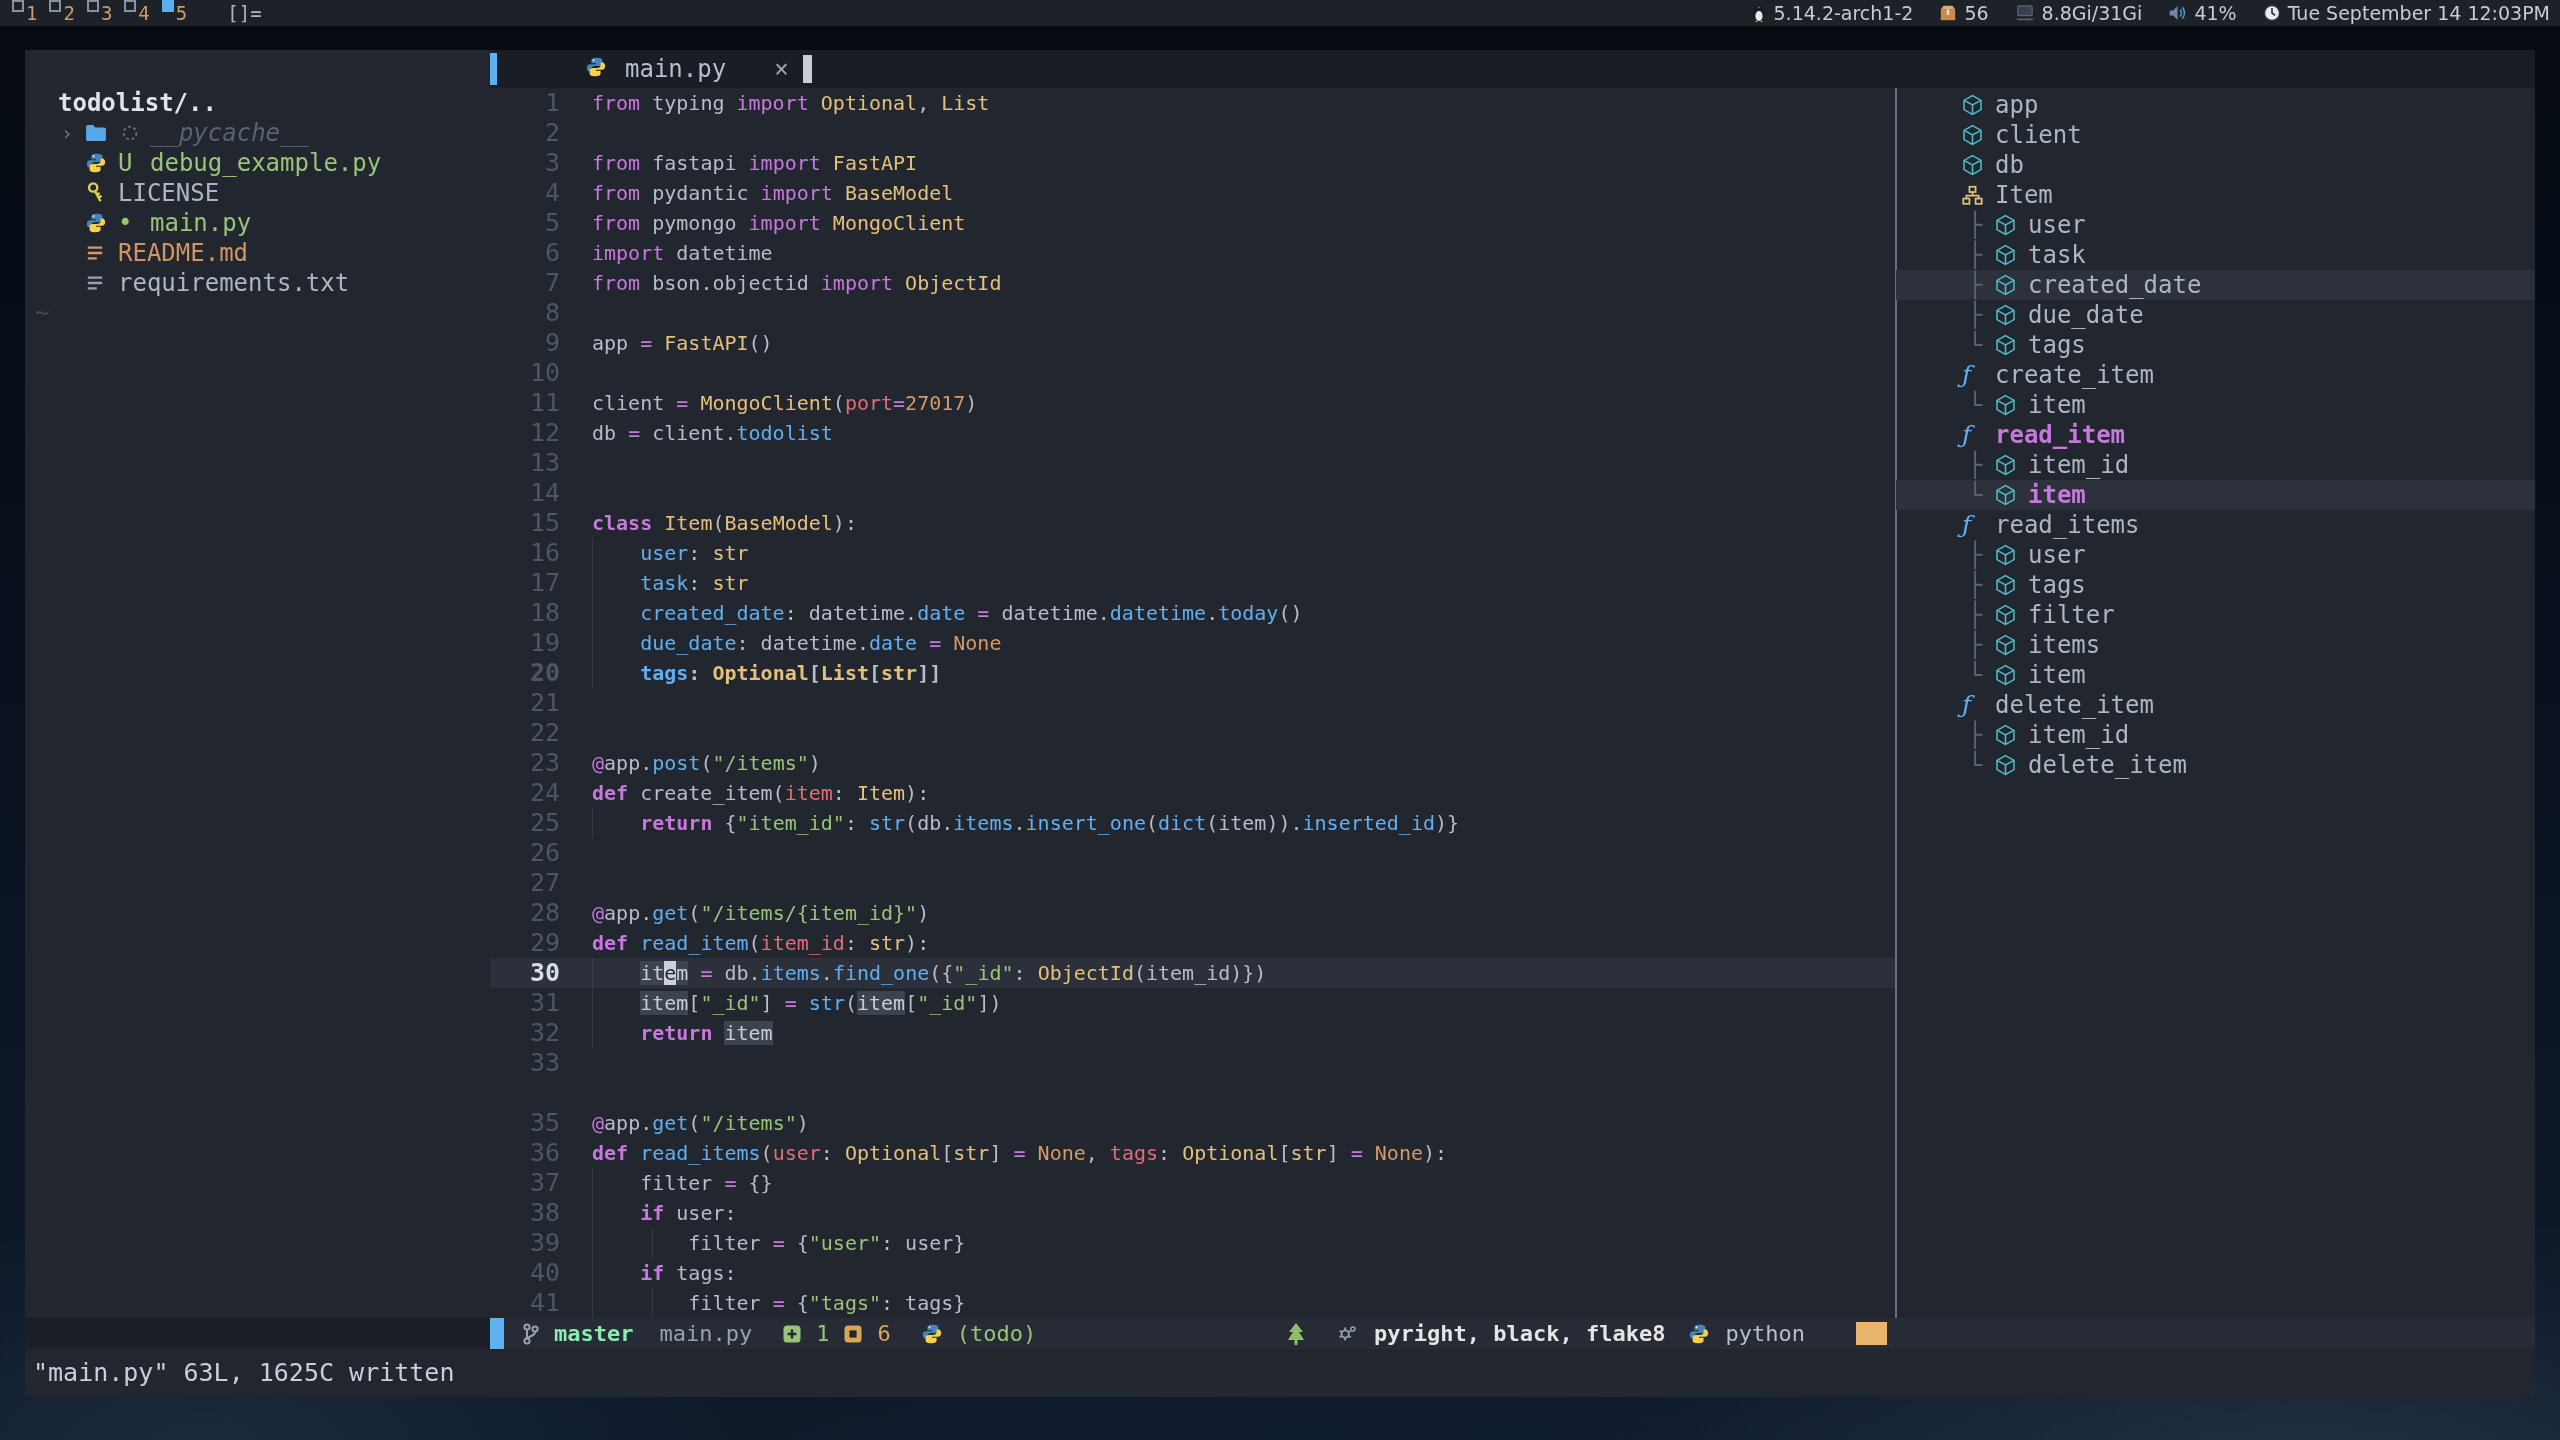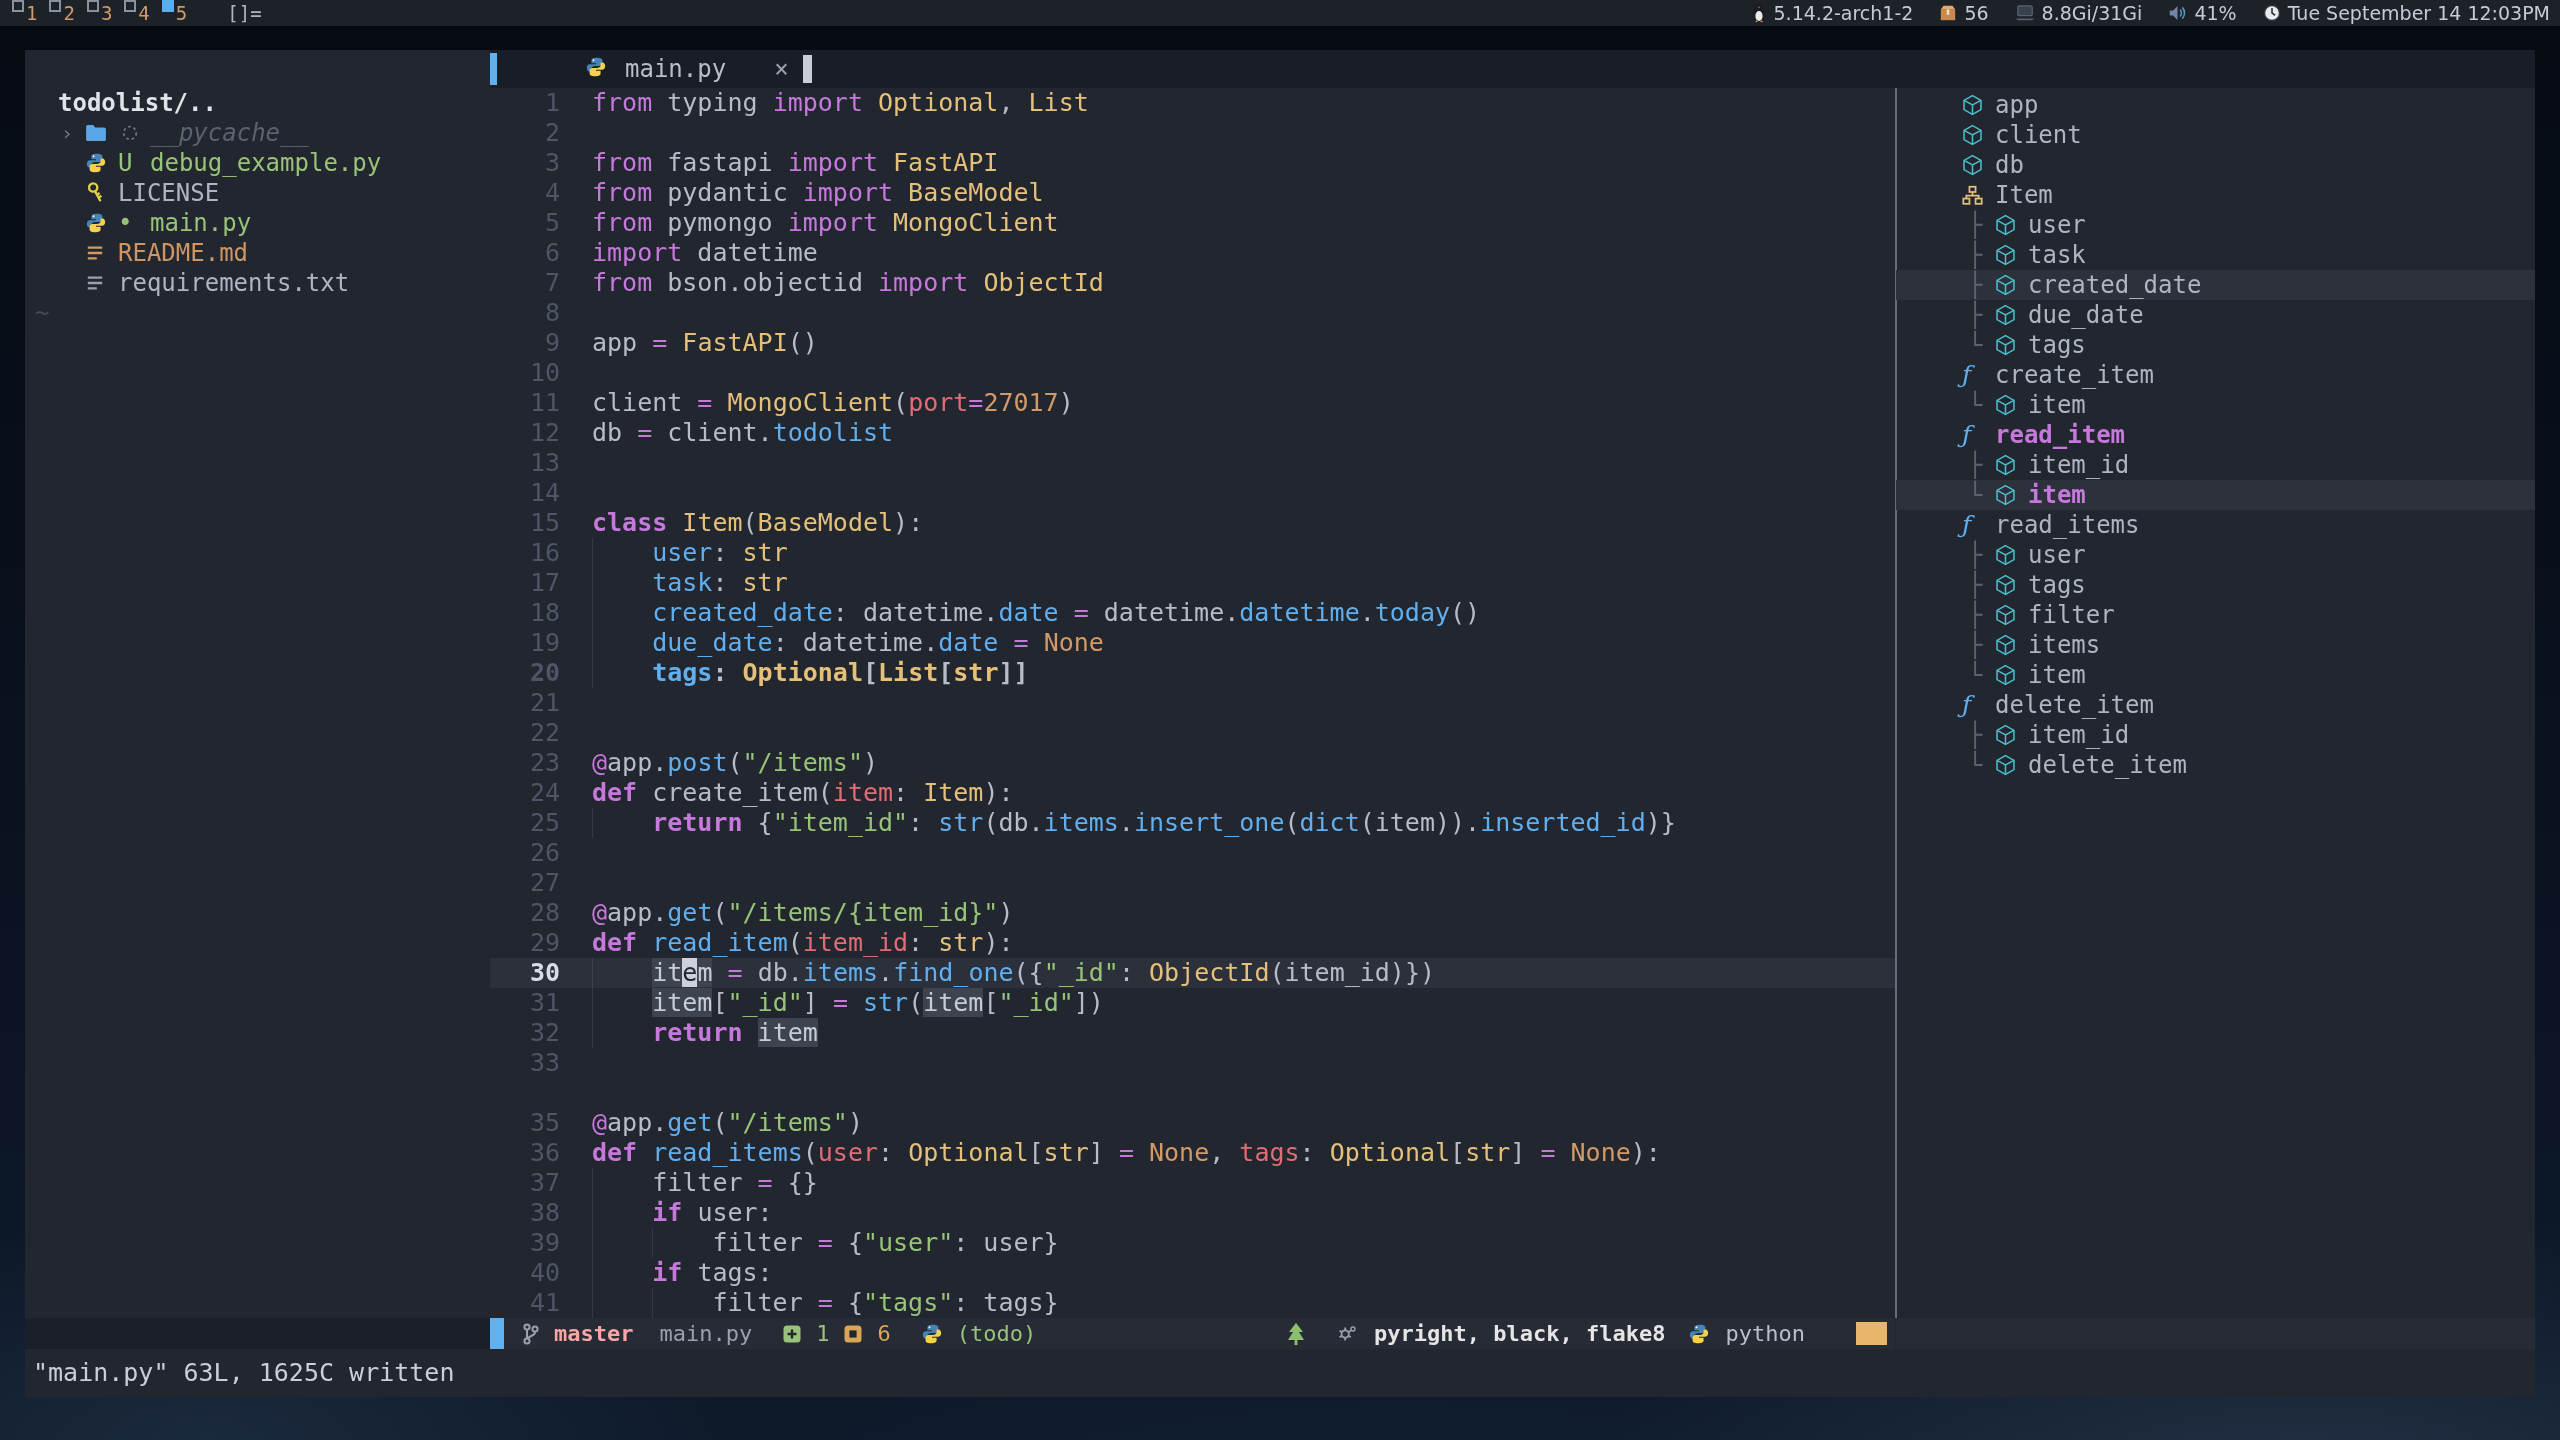--- a/index.html
+++ b/index.html
@@ -43,21 +43,21 @@
   .tab .tlabel{margin-left:18px;color:#b8bfca;font-size:24px;}
   .tab .tclose{margin-left:48px;color:#9aa1ae;font-size:24px;}
   .tab .tcursor{margin-left:14px;width:9px;height:28px;background:#c8cdd6;}
   
   .editor{position:absolute;left:465px;top:38px;width:1405px;height:1230px;background:#22262f;overflow:hidden;}
   .crow{position:absolute;left:0;width:1405px;height:30px;}
   .crow.cursorline{background:#2b303b;}
   .gut{position:absolute;left:0;top:0;width:70px;height:30px;line-height:30px;text-align:right;
     color:#4d5566;font-size:25px;}
   .crow.cursorline .gut{color:#d7dde8;font-weight:bold;}
-  .cc{position:absolute;left:102px;top:0;height:30px;line-height:30px;font-size:25px;white-space:pre;}
+  .cc{position:absolute;left:102px;top:0;height:30px;line-height:30px;font-size:20px;white-space:pre;}
   .g{position:absolute;top:0;width:1px;height:30px;background:rgba(170,180,200,0.13);}
   .kw{color:#c678dd;} .kwb{color:#c678dd;font-weight:bold;} .fg{color:#b6bcc8;}
   .ty{color:#e5c07b;} .num{color:#d19a66;} .par{color:#e06c75;} .str{color:#98c379;}
   .fn{color:#61afef;}
   .hl{color:#c7ccd6;background:#3d4450;}
   .cursor{background:#ccd1dc;color:#22262f;}
   
   .sep{position:absolute;left:1870px;top:38px;width:2px;height:1230px;background:#676e7b;}
   .outline{position:absolute;left:1871px;top:38px;width:639px;height:1230px;overflow:hidden;}
   .orow{position:absolute;left:0;width:639px;height:30px;line-height:30px;font-size:24px;color:#aeb5c2;}
@@ -67,21 +67,21 @@
   .orow .olbl{position:absolute;top:0;white-space:pre;}
   .orow.cur .olbl{color:#c678dd;font-weight:bold;}
   .ficon{color:#61afef;font-style:italic;font-size:25px;font-family:"DejaVu Serif",serif;}
   
   .sl-tree{position:absolute;left:0;top:1268px;width:465px;height:31px;background:#1b1f27;}
   .sl{position:absolute;left:465px;top:1268px;width:1405px;height:31px;background:#262b35;font-size:22px;color:#b8bfca;}
   .sl-out{position:absolute;left:1871px;top:1268px;width:639px;height:31px;background:#262b35;}
   .sl .mode{position:absolute;left:0;top:0;width:14px;height:31px;background:#5fb2f2;}
   .slleft{position:absolute;left:32px;top:0;height:31px;display:flex;align-items:center;gap:14px;}
   .slright{position:absolute;right:90px;top:0;height:31px;display:flex;align-items:center;gap:16px;}
-  .sl .branch{font-weight:bold;color:#fca5a5;}
+  .sl .branch{font-weight:bold;color:#86efac;}
   .sl .fname{color:#9aa1ae;margin-left:12px;}
   .sl .gadd{color:#98c379;} .sl .gmod{color:#d8a657;}
   .sl .venv{color:#98c379;}
   .sl .lsp{font-weight:bold;color:#e5e5e5;}
   .sl .lang{color:#b8bfca;}
   .sl .progress{position:absolute;right:8px;top:4px;width:31px;height:23px;background:#e9b46c;}
   .icobox{display:inline-flex;align-items:center;}
   
   .cmdline{position:absolute;left:0;top:1299px;width:2510px;height:48px;color:#c9cfd9;
     font-size:25px;line-height:48px;padding-left:8px;}

